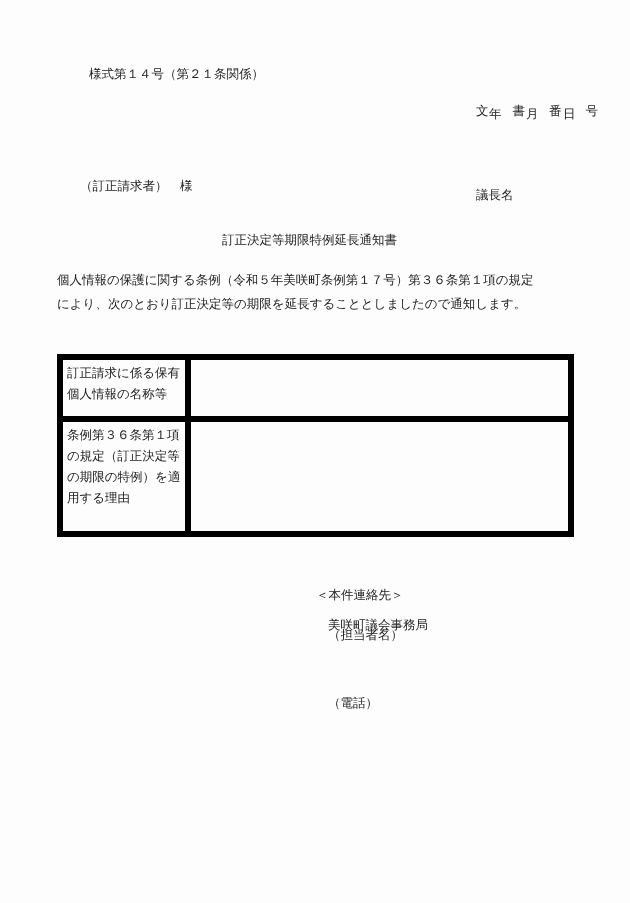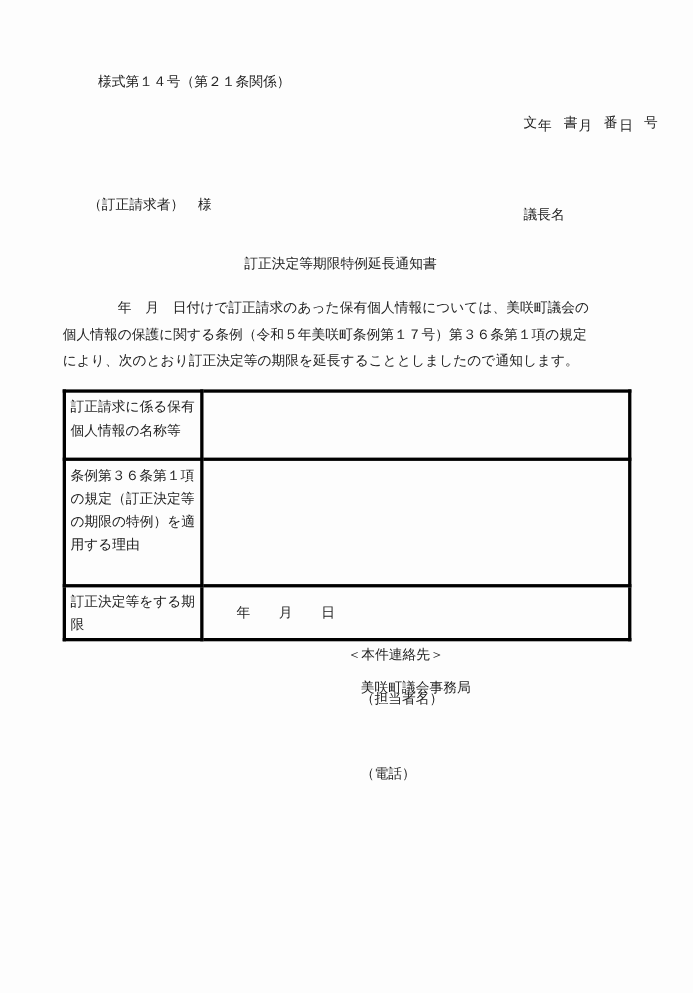--- a/index.html
+++ b/index.html
@@ -2,62 +2,53 @@
 <html><head>
 <meta charset="utf-8">
 <style>
   html, body { margin:0; padding:0; }
   body { width:630px; height:903px; background:#fdfdfd; position:relative; overflow:hidden;
          font-family:"DejaVu Serif","Liberation Serif",serif; color:#222; font-size:12.5px; }
   .abs { position:absolute; white-space:nowrap; line-height:16px; }
   .body-text { position:absolute; left:57px; top:268px; width:520px; font-size:12.5px; line-height:24px; }
   .body-text p { margin:0; white-space:nowrap; }
   table.form { position:absolute; left:57px; top:354px; width:517px; border-collapse:collapse; }
-  table.form td { border:3px solid #000000; vertical-align:top; padding:2px 4px; font-size:12.5px; line-height:21px; }
+  table.form td { border:6px solid #000000; vertical-align:top; padding:2px 4px; font-size:12.5px; line-height:21px; }
   table.form td.label { width:114px; white-space:normal; word-break:break-all; }
   .date-cell { padding-left:30px !important; padding-top:12px !important; }
   .date-cell span { margin-right:22px; }
 </style>
 </head>
 <body>
 
 <div class="abs" style="left:57px; top:66px;margin-left:32px;">様式第１４号（第２１条関係）</div>
 
 <div class="abs" style="left:476px; top:87px; letter-spacing:10px;margin-top:16px;">文 書 番 号</div>
 <div class="abs" style="left:489px; top:106px; letter-spacing:6px;">年　月　日</div>
 
 <div class="abs" style="left:80px; top:150px;margin-top:28px;">（訂正請求者）　様</div>
 
 <div class="abs" style="left:476px; top:187px;">議長名</div>
 
 <div class="abs" style="left:222px; top:232px;">訂正決定等期限特例延長通知書</div>
 
 <div class="body-text">
-  <p>　　　　年　月　日付けで訂正請求のあった保有個人情報については、美咲町議会の</p>
   <p>個人情報の保護に関する条例（令和５年美咲町条例第１７号）第３６条第１項の規定</p>
   <p>により、次のとおり訂正決定等の期限を延長することとしましたので通知します。</p>
 </div>
 
 <table class="form">
   <tbody>
       <tr style="height:62px;">
     <td class="label">訂正請求に係る保有個人情報の名称等</td>
     <td></td>
   </tr>
   <tr style="height:115px;">
     <td class="label">条例第３６条第１項の規定（訂正決定等の期限の特例）を適用する理由</td>
     <td></td>
   </tr>
-  <tr style="height:46px;">
-    <td class="label">訂正決定等をする期限</td>
-    <td class="date-cell">
-      <span>年</span>
-      <span>月</span>
-      <span>日</span>
-    </td>
-  </tr>
 </tbody>
   </table>
 
 <div class="abs" style="left:316px; top:587px;">＜本件連絡先＞</div>
 <div class="abs" style="left:328px; top:617px;">美咲町議会事務局</div>
 <div class="abs" style="left:328px; top:627px;font-family:Liberation Serif, serif;">（担当者名）</div>
 <div class="abs" style="left:328px; top:647px;margin-top:48px;">（電話）</div>
 
 </body></html>

